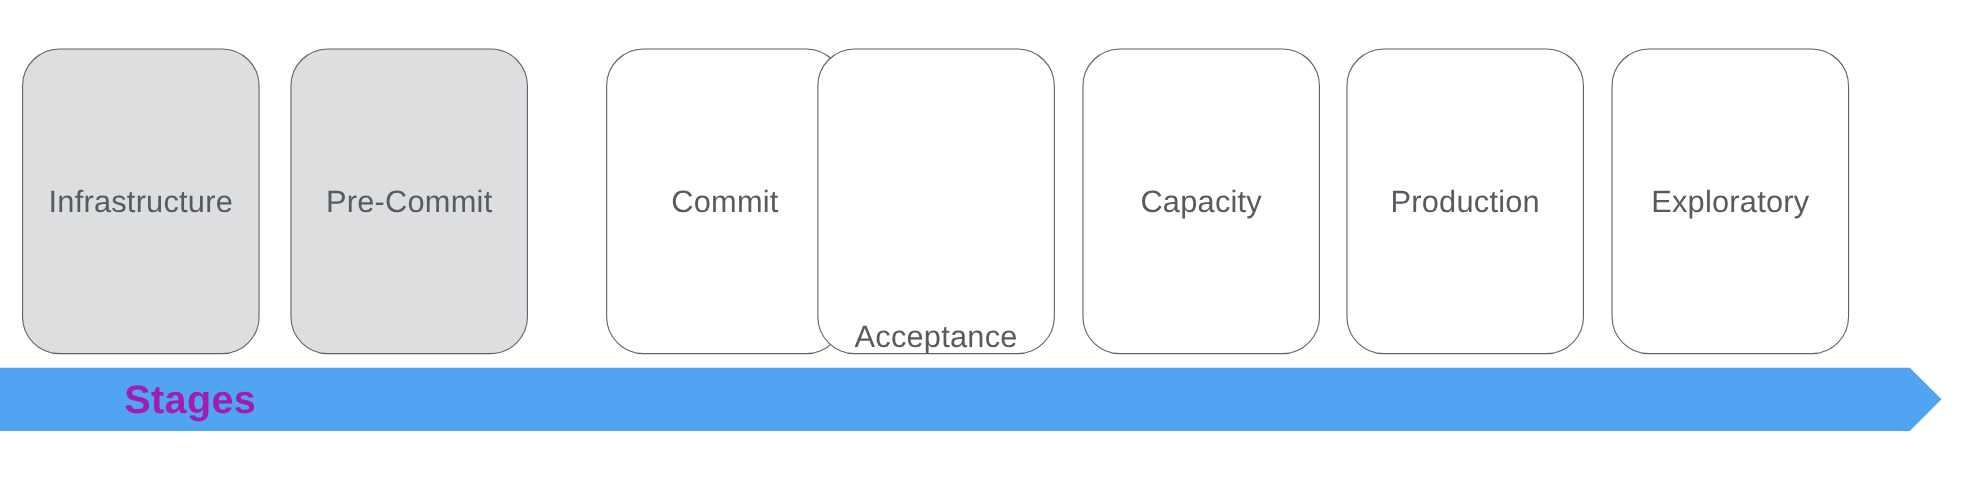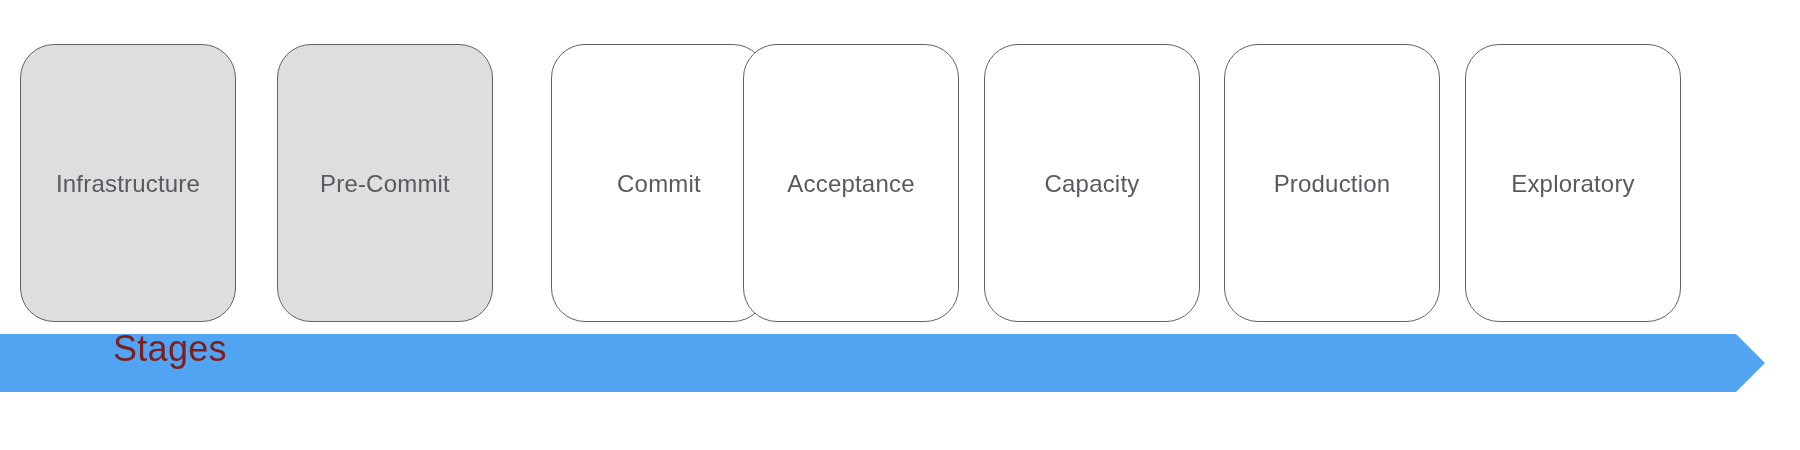--- a/index.html
+++ b/index.html
@@ -25,21 +25,21 @@
       display: flex;
       align-items: center;
       justify-content: center;
       box-sizing: content-box;
     }
     .stage-card.shaded {
       background: #dcdedf;
     }
     .stage-label {
       font-family: "Liberation Sans", "DejaVu Sans", sans-serif;
-      font-size: 24px;
+      font-size: 28px;
       font-weight: 400;
       color: #575b5f;
       letter-spacing: 0.2px;
       white-space: nowrap;
       position: relative;
       top: 1px;
     }
     .stages-bar {
       position: absolute;
       left: 0;
@@ -49,48 +49,48 @@
     }
     .stages-bar svg {
       position: absolute;
       left: 0;
       top: 0;
       display: block;
     }
     .stages-title {
       position: absolute;
       left: 113px;
-      top: 320px;
+      top: 334px;
       height: 58px;
       line-height: 58px;
       font-family: "Liberation Sans", "DejaVu Sans", sans-serif;
       font-size: 36px;
-      font-weight: 400;
-      color: #7f1d1d;
+      font-weight: 700;
+      color: #a21caf;
       letter-spacing: 0.3px;
     }
   </style>
 </head>
 <body>
 
 <div>
 
   <div class="stage-card shaded" style="left:20px;">
     <span class="stage-label">Infrastructure</span>
   </div>
 
-  <div class="stage-card shaded" style="left:277px;">
+  <div class="stage-card shaded" style="left:264px;">
     <span class="stage-label">Pre-Commit</span>
   </div>
 
   <div class="stage-card" style="left:503px;margin-left:48px;">
     <span class="stage-label">Commit</span>
   </div>
 
-  <div class="stage-card" style="left:743px;">
+  <div class="stage-card" style="left:743px;align-items:flex-end;">
     <span class="stage-label">Acceptance</span>
   </div>
 
   <div class="stage-card" style="left:984px;">
     <span class="stage-label">Capacity</span>
   </div>
 
   <div class="stage-card" style="left:1224px;">
     <span class="stage-label">Production</span>
   </div>

